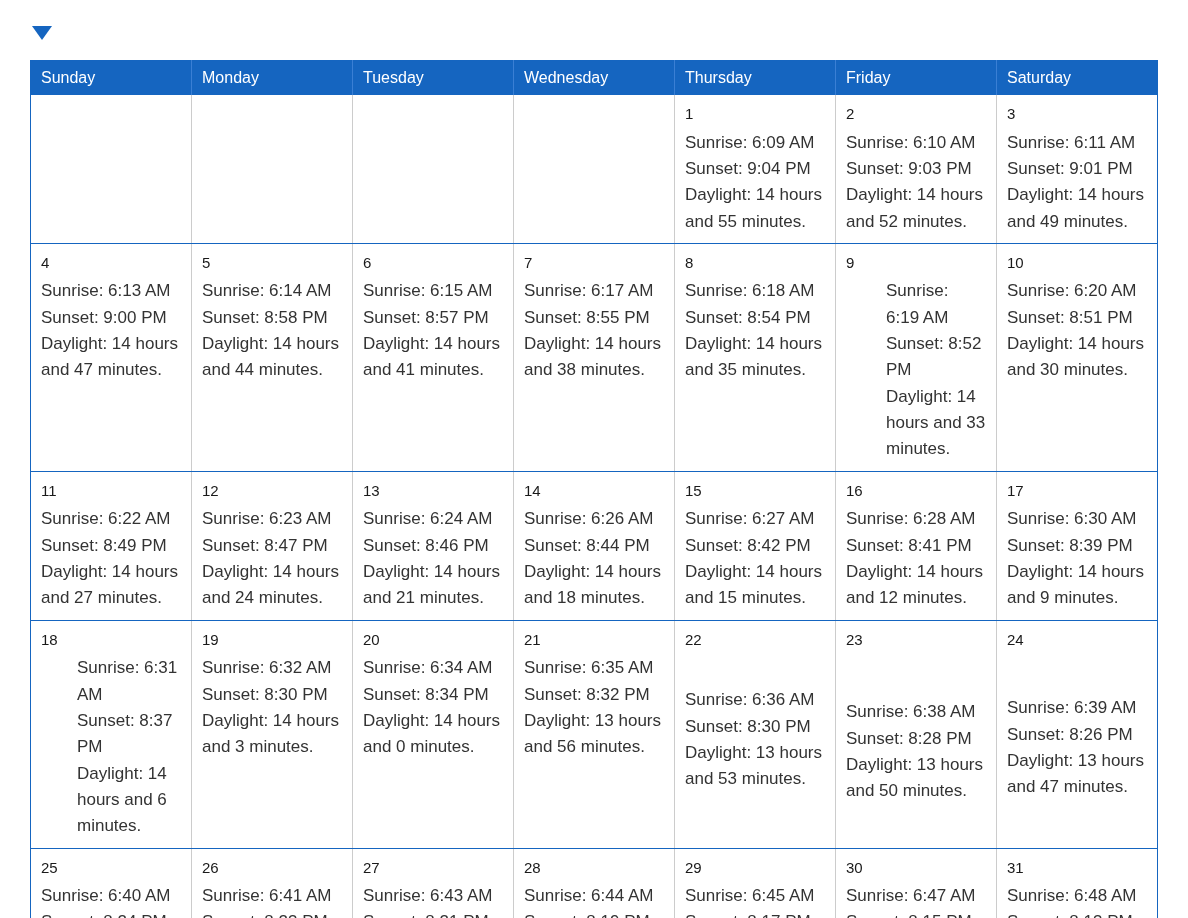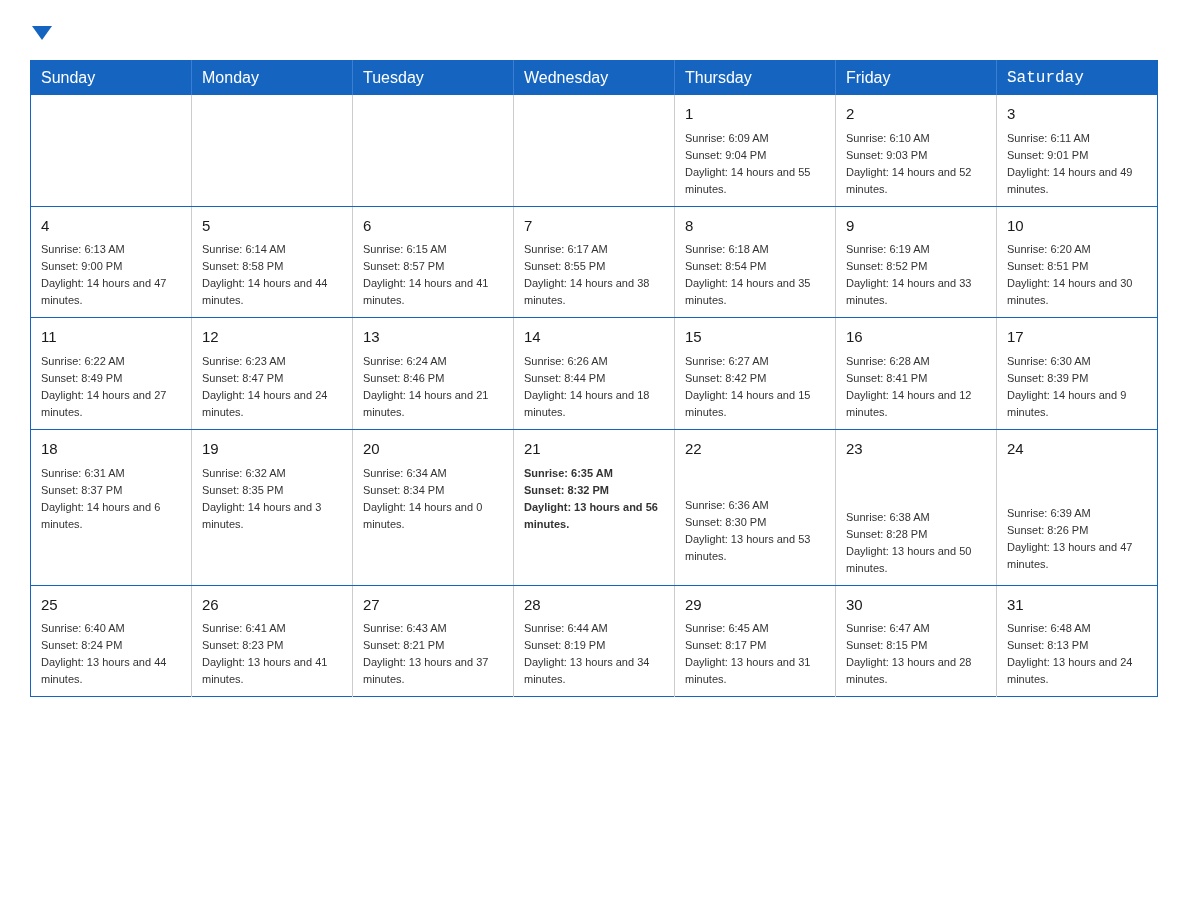--- a/index.html
+++ b/index.html
@@ -49,21 +49,20 @@
       color: #fff;
       padding: 8px 10px;
       text-align: left;
       font-size: 16px;
       font-weight: normal;
       border-right: 1px solid #3a7fd4;
       margin-top: 15px;
     }
     .calendar th:last-child {
       border-right: none;
-      font-family: Liberation Mono, monospace;
     }
     .calendar td {
       vertical-align: top;
       padding: 8px 10px;
       border-right: 1px solid #ccc;
       border-bottom: 1px solid #1565C0;
       width: 14.28%;
       font-size: 13.5px;
       line-height: 1.5;
     }
@@ -75,21 +74,21 @@
       padding-left: 10px;
     }
     .day-num {
       font-size: 15px;
       font-weight: normal;
       color: #1a1a1a;
       display: block;
       margin-bottom: 4px;
     }
     .day-info {
-      font-size: 11px;
+      font-size: 17px;
       color: #333;
       line-height: 1.55;
     }
     .empty-cell {
       background: #fff;
     }
   </style>
 </head>
 <body>
 
@@ -174,21 +173,21 @@
 Daylight: 14 hours and 38 minutes.</div>
         </td>
         <td>
           <span class="day-num">8</span>
           <div class="day-info" style="white-space: pre-line;">Sunrise: 6:18 AM
 Sunset: 8:54 PM
 Daylight: 14 hours and 35 minutes.</div>
         </td>
         <td>
           <span class="day-num">9</span>
-          <div class="day-info" style="white-space: pre-line;">Sunrise: 6:19 AM
+          <div class="day-info" style="white-space: pre-line; margin-left: 40px;">Sunrise: 6:19 AM
 Sunset: 8:52 PM
 Daylight: 14 hours and 33 minutes.</div>
         </td>
         <td>
           <span class="day-num">10</span>
           <div class="day-info" style="white-space: pre-line;">Sunrise: 6:20 AM
 Sunset: 8:51 PM
 Daylight: 14 hours and 30 minutes.</div>
         </td>
       </tr>
@@ -232,39 +231,39 @@
         <td>
           <span class="day-num">17</span>
           <div class="day-info" style="white-space: pre-line;">Sunrise: 6:30 AM
 Sunset: 8:39 PM
 Daylight: 14 hours and 9 minutes.</div>
         </td>
       </tr>
       <tr>
         <td>
           <span class="day-num">18</span>
-          <div class="day-info" style="white-space: pre-line;">Sunrise: 6:31 AM
+          <div class="day-info" style="white-space: pre-line; margin-left: 36px;">Sunrise: 6:31 AM
 Sunset: 8:37 PM
 Daylight: 14 hours and 6 minutes.</div>
         </td>
         <td>
           <span class="day-num">19</span>
           <div class="day-info" style="white-space: pre-line;">Sunrise: 6:32 AM
-Sunset: 8:35 PM
+Sunset: 8:30 PM
 Daylight: 14 hours and 3 minutes.</div>
         </td>
         <td>
           <span class="day-num">20</span>
           <div class="day-info" style="white-space: pre-line;">Sunrise: 6:34 AM
 Sunset: 8:34 PM
 Daylight: 14 hours and 0 minutes.</div>
         </td>
         <td>
           <span class="day-num">21</span>
-          <div class="day-info" style="white-space: pre-line; font-weight: bold;">Sunrise: 6:35 AM
+          <div class="day-info" style="white-space: pre-line;">Sunrise: 6:35 AM
 Sunset: 8:32 PM
 Daylight: 13 hours and 56 minutes.</div>
         </td>
         <td>
           <span class="day-num">22</span>
           <div class="day-info" style="white-space: pre-line; margin-top: 36px;">Sunrise: 6:36 AM
 Sunset: 8:30 PM
 Daylight: 13 hours and 53 minutes.</div>
         </td>
         <td>

